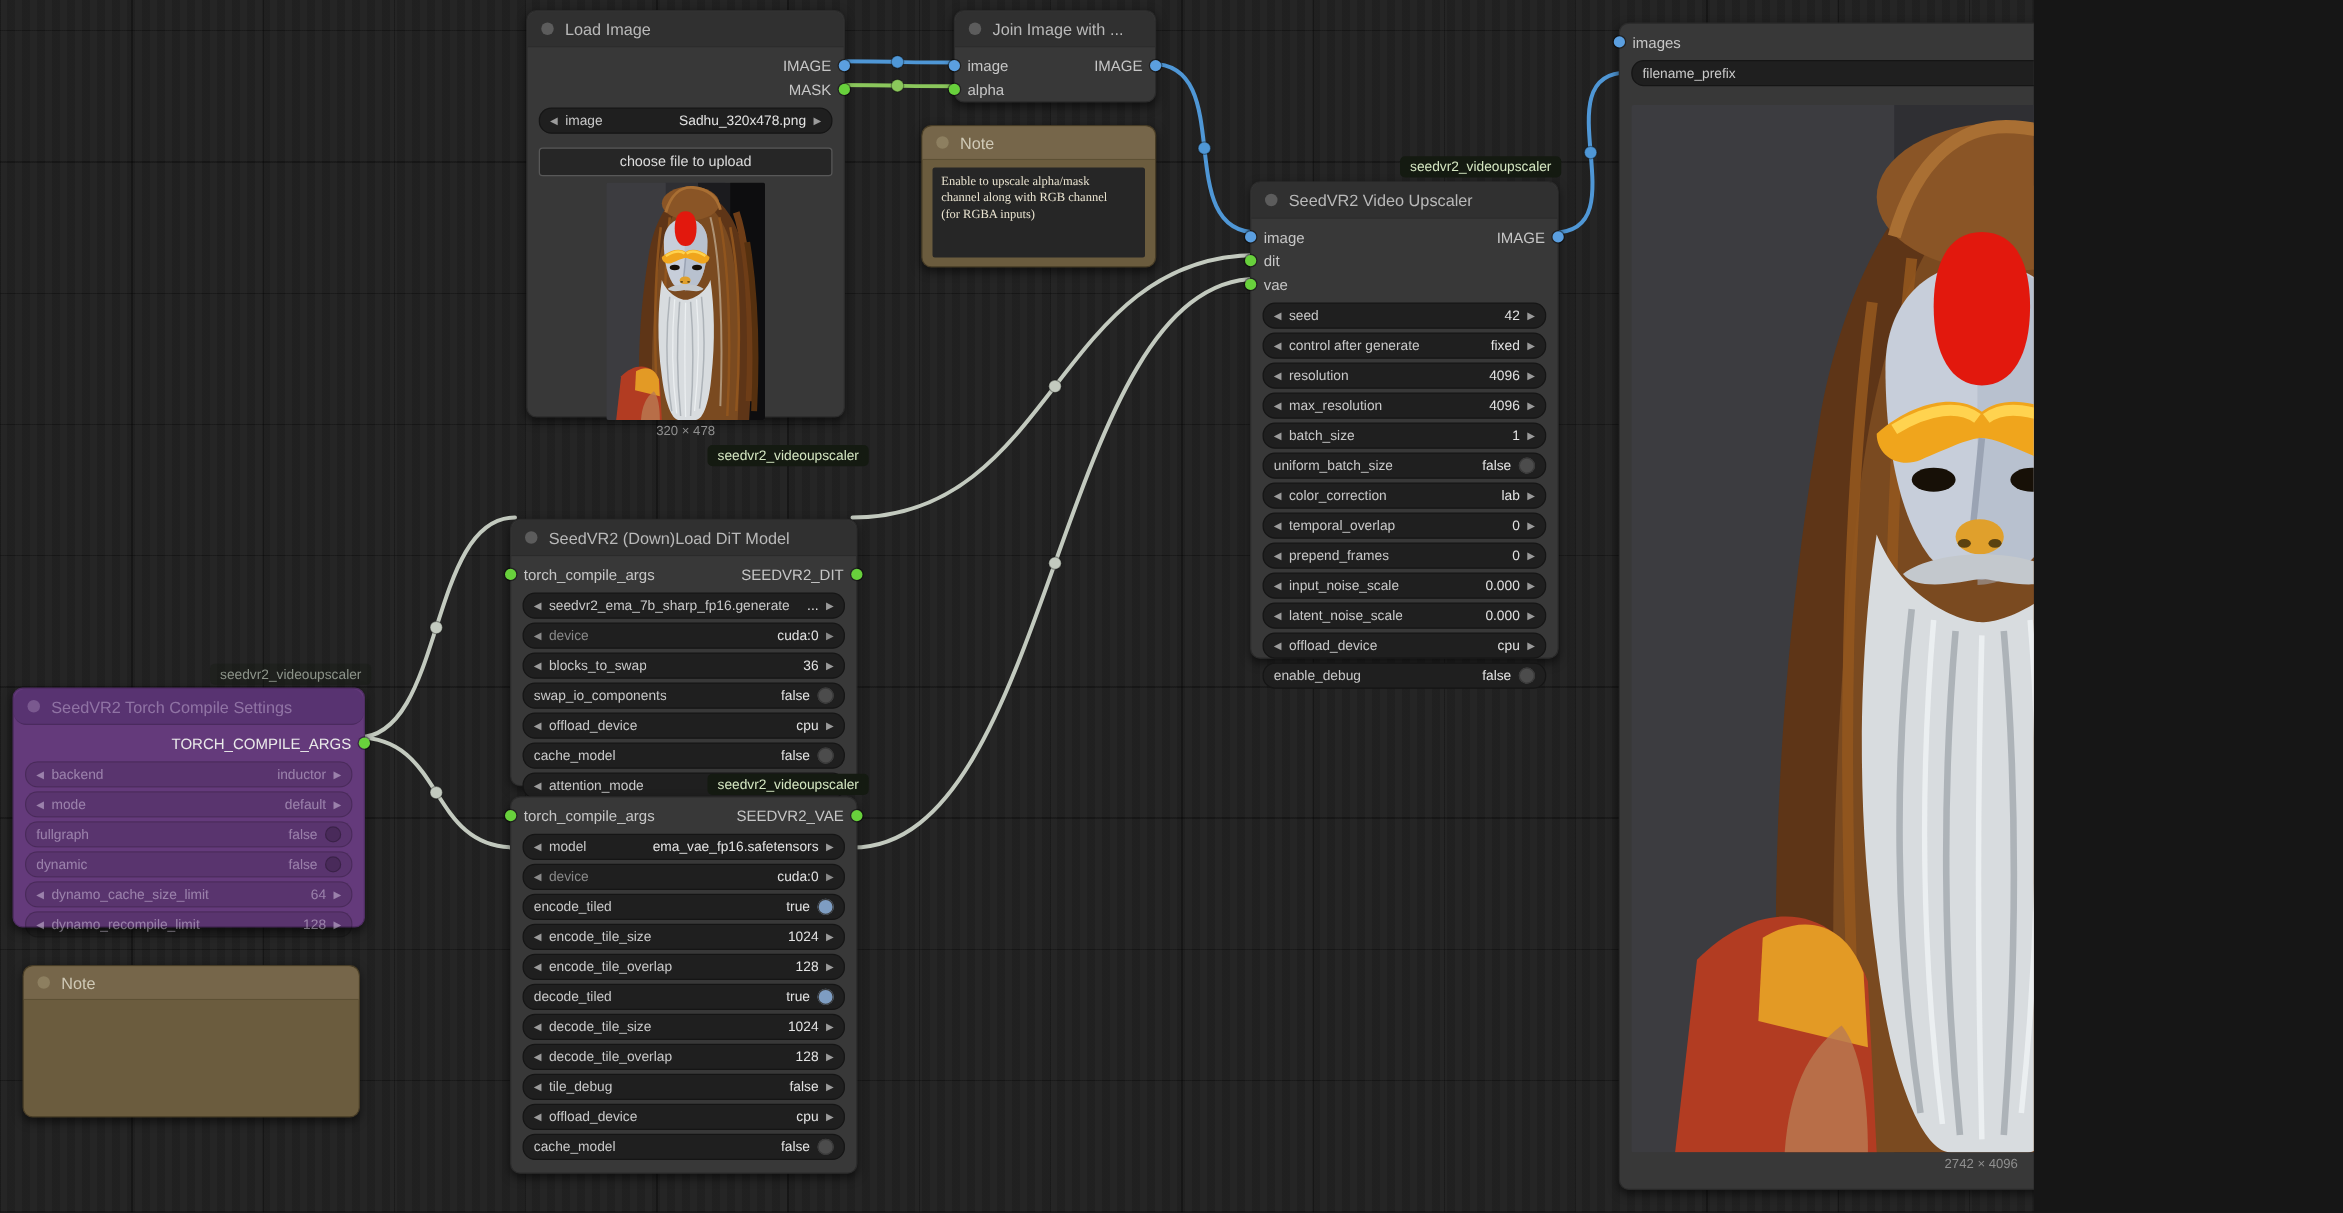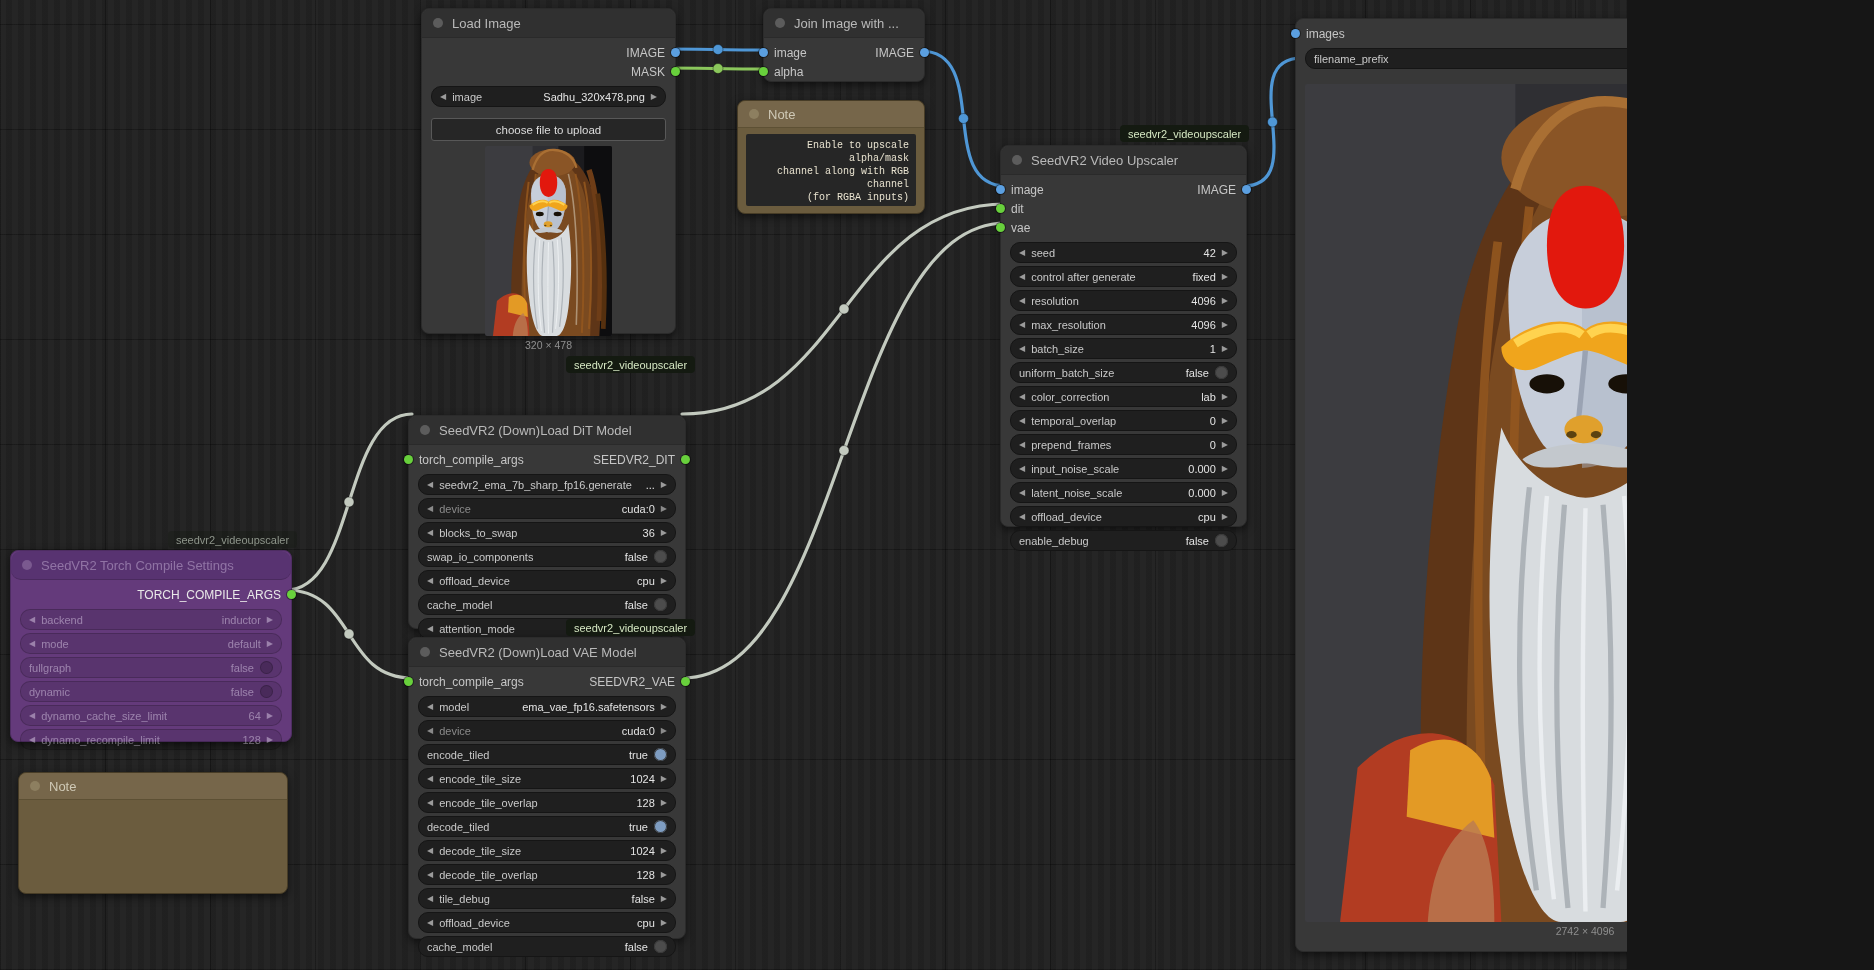--- a/index.html
+++ b/index.html
@@ -37,26 +37,26 @@
   .tdot{flex:0 0 auto;width:13px;height:13px;border-radius:50%;background:#4c4c4c;box-shadow:inset 0 0 0 1px #3a3a3a;}
   .tdot.on{background:#7e9dc2;}
   .upload-btn{margin:3px 9px 0;height:21px;background:#262626;border:1px solid #585858;border-radius:3px;
     display:flex;align-items:center;justify-content:center;font-size:11.5px;color:#dcdcdc;}
   .img-frame{display:flex;justify-content:center;}
   .caption{text-align:center;font-size:10.5px;color:#8f8f8f;padding-top:3px;}
   .badge{position:absolute;z-index:3;height:17px;display:flex;align-items:center;padding:0 8px;border-radius:4px;
     background:#141a11;color:#d5e7c2;font-size:11px;white-space:nowrap;}
   .badge.muted{background:rgba(20,26,17,0.35);color:#8d948a;}
   
-  .note{background:#6b5c3e;border-color:#473c26;text-align:right;}
+  .note{background:#6b5c3e;border-color:#473c26;}
   .note .node-header{background:#76664a;border-bottom-color:#5d5034;}
   .note .node-title{color:#cfc9b6;}
   .note .collapse-dot{background:#8d7f60;}
   .note-body{margin:6px 8px 8px;background:#262626;border-radius:2px;padding:5px 7px;
-    font-family:Liberation Mono, monospace;font-size:10px;line-height:1.3;color:#e8e2cf;white-space:pre-wrap;}
+    font-family:Liberation Serif, serif;font-size:10px;line-height:1.3;color:#e8e2cf;white-space:pre-wrap;}
   
   .purple{background:#643a7b;border-color:#4e2d62;}
   .purple .node-header{background:#583371;border-bottom-color:#4a2a5e;border-radius:10px;}
   .purple .node-title{color:rgba(222,205,235,0.42);}
   .purple .collapse-dot{background:rgba(222,205,235,0.25);}
   .purple .port-row{color:#e9e9e9;}
   .purple .widget{background:rgba(0,0,0,0.10);border-color:rgba(0,0,0,0.18);}
   .purple .wl,.purple .wv,.purple .warr{color:rgba(235,224,246,0.45);}
   .purple .tdot{background:rgba(0,0,0,0.18);box-shadow:inset 0 0 0 1px rgba(0,0,0,0.2);}
   
@@ -414,24 +414,20 @@
   <div class="node note" style="left:18px;top:772px;width:268px;height:120px;">
     <div class="node-header" style="height:26px;">
       <span class="collapse-dot"></span>
       <span class="node-title">Note</span>
     </div>
   </div>
 
   <div class="badge" style="left:566px;top:619px;">seedvr2_videoupscaler</div>
 
   <div class="node" style="left:408px;top:637px;width:276px;height:300px;">
-    <div class="node-header">
-      <span class="collapse-dot"></span>
-      <span class="node-title">SeedVR2 (Down)Load VAE Model</span>
-    </div>
     <div class="ports">
       <div class="port-row both">
         <span>torch_compile_args</span>
         <span class="pdot in green"></span>
         <span>SEEDVR2_VAE</span>
         <span class="pdot out green"></span>
       </div>
     </div>
     <div class="widgets">
         <div class="widget">

